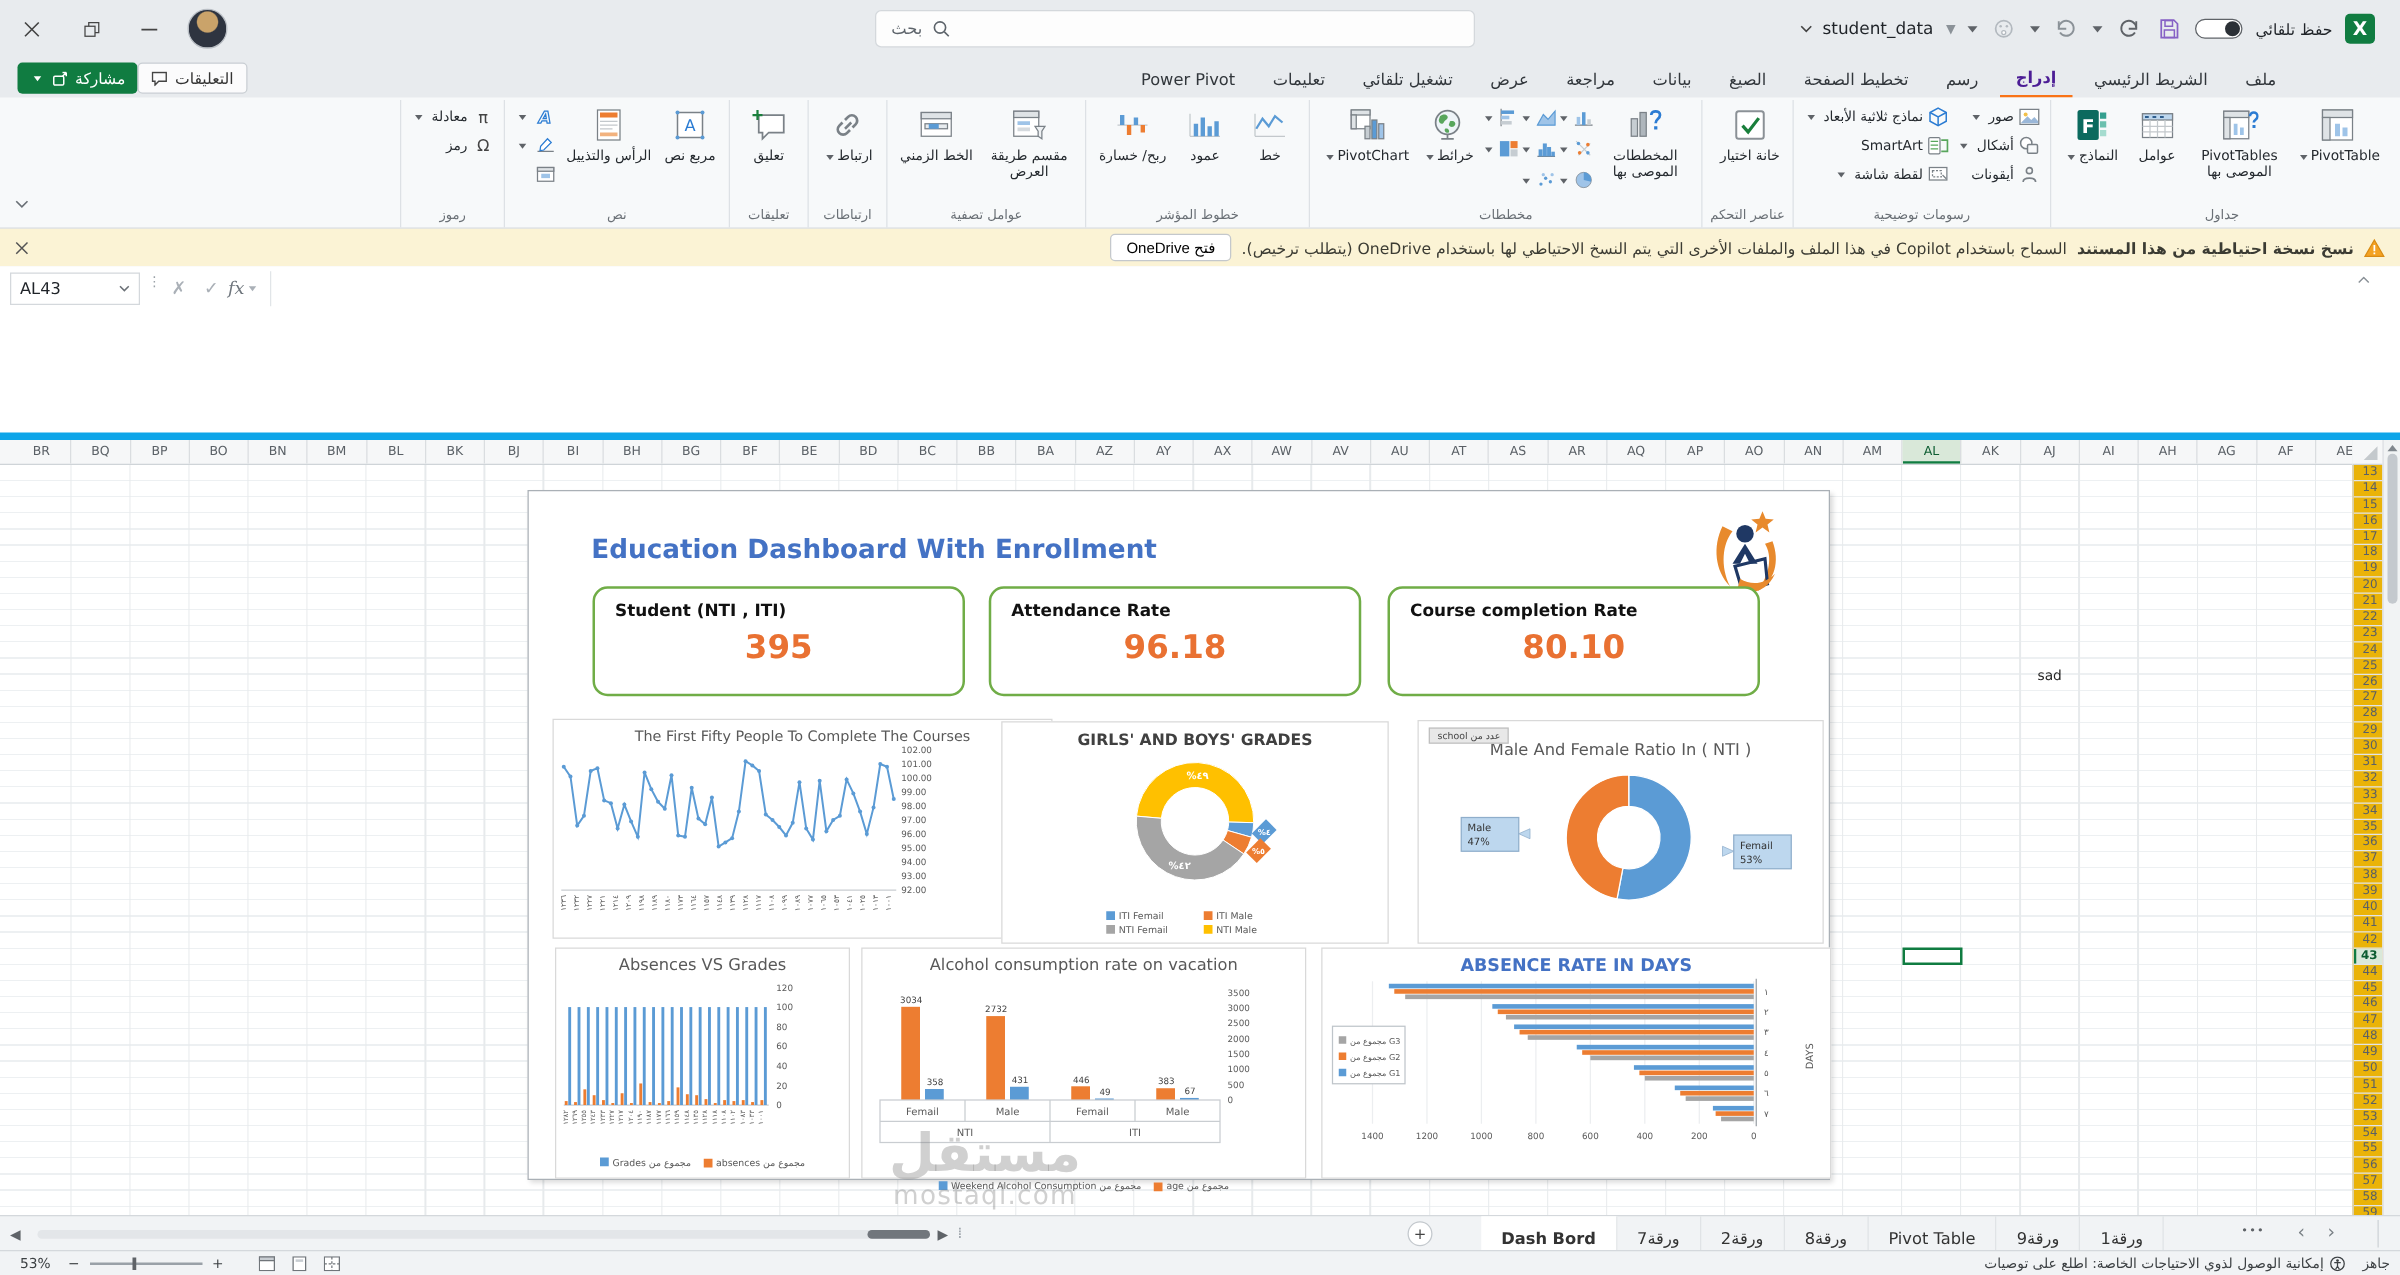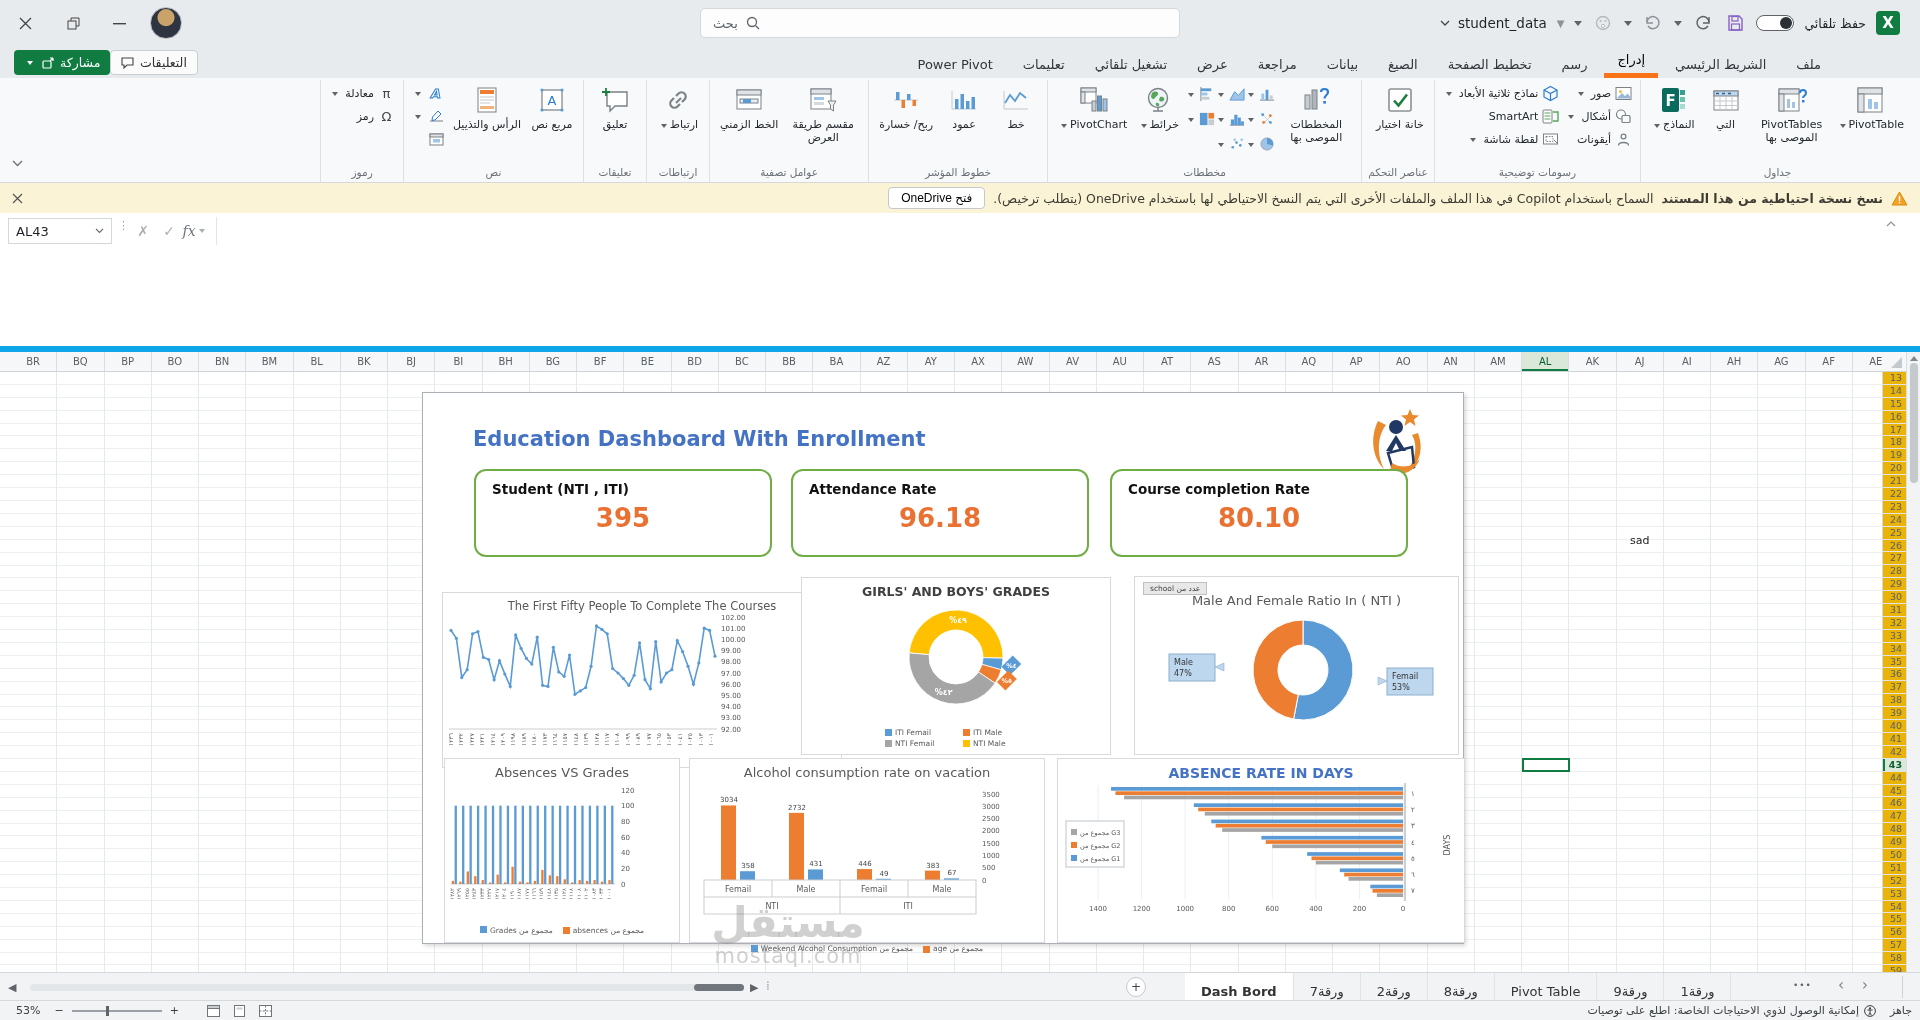--- a/index.html
+++ b/index.html
@@ -15,21 +15,21 @@
   #excel-logo{width:24px;height:24px;border-radius:4px;background:#107c41;color:#fff;font-weight:bold;display:flex;align-items:center;justify-content:center;font-size:15px}
   #autosave-toggle{width:38px;height:16px;border:1px solid #5f6368;border-radius:9px;position:relative;background:#fff}
   #autosave-toggle .knob{position:absolute;right:1px;top:1px;width:12px;height:12px;border-radius:50%;background:#2b3036}
   .qaicon{width:22px;height:22px;display:flex;align-items:center;justify-content:center}
   .mini-car{width:0;height:0;border-left:4px solid transparent;border-right:4px solid transparent;border-top:5px solid #5f6368}
   .car{width:0;height:0;border-left:3.5px solid transparent;border-right:3.5px solid transparent;border-top:4px solid #5f6368;display:inline-block;margin:0 3px}
   #filename{font-size:13.5px;color:#1f2328;display:flex;align-items:center;gap:8px;direction:ltr}
   
   #tabsrow{left:0;top:46px;width:1920px;height:32px;display:flex;direction:rtl;align-items:flex-end;padding-right:86px;gap:4px}
   .rtab{padding:6px 13px;font-size:13px;color:#31363b;white-space:nowrap;cursor:pointer}
-  .rtab.active{color:#000000;font-weight:normal;border-bottom:5px solid #f97316}
+  .rtab.active{color:#4c1d95;font-weight:bold;border-bottom:2px solid #f97316}
   #share-btn{position:absolute;left:14px;top:4px;height:25px;background:#107c41;color:#fff;border-radius:4px;display:flex;align-items:center;gap:6px;padding:0 10px;font-size:12.5px;direction:rtl;cursor:pointer}
   #comments-btn{position:absolute;left:110px;top:4px;height:25px;background:#fbfbfc;border:1px solid #c9ced3;border-radius:4px;display:flex;align-items:center;gap:6px;padding:0 10px;font-size:12.5px;direction:rtl;cursor:pointer}
   
   #ribbon{left:0;top:78px;width:1920px;height:105px;background:#f7f9fa;border-bottom:1px solid #d5d9dd;display:flex;direction:rtl;padding:2px 6px 0}
   .rgroup{display:flex;flex-direction:column;border-left:1px solid #dde1e5;padding:2px 6px 0;flex:none}
   .rcontent{display:flex;direction:rtl;align-items:flex-start;gap:2px;flex:1}
   .rglabel{font-size:10.5px;color:#6a7076;text-align:center;padding:2px 0 4px;white-space:nowrap}
   .rbig{display:flex;flex-direction:column;align-items:center;text-align:center;font-size:11px;color:#24292e;padding:3px 4px;gap:3px;min-width:50px;max-width:78px;line-height:1.2;cursor:pointer}
   .rbig .ric{width:30px;height:30px}
   .rsm{display:flex;direction:rtl;align-items:center;gap:4px;font-size:11px;color:#24292e;height:23px;padding:0 2px;cursor:pointer;white-space:nowrap}
@@ -75,21 +75,21 @@
   #dash-title{left:50px;top:34px;font-size:21px;font-weight:bold;color:#4472c4}
   #dash-logo{left:925px;top:10px}
   .kpi{top:76px;width:298px;height:88px;border:2px solid #70ad47;border-radius:12px;background:#fff;padding:10px 16px}
   .kpi .klabel{font-size:13.5px;font-weight:bold;color:#111}
   .kpi .kvalue{font-size:26px;font-weight:bold;color:#e97132;text-align:center;margin-top:6px}
   .panel{background:#fff;border:1px solid #d9d9d9}
   .ptitle{text-align:center;color:#595959;font-size:11.5px;padding-top:6px}
   .ptitle.big{font-size:13px}
   .ptitle.blue{color:#4472c4;font-weight:bold;font-size:14px}
   .ptitle.boldgray{font-weight:bold;color:#404040;font-size:12.5px}
-  #p-line{left:19px;top:199px;width:400px;height:176px}
+  #p-line{left:19px;top:182px;width:400px;height:176px}
   #p-donut1{left:378px;top:184px;width:310px;height:178px}
   #p-donut2{left:711px;top:183px;width:325px;height:179px}
   #p-absgr{left:21px;top:365px;width:236px;height:185px}
   #p-alc{left:266px;top:365px;width:356px;height:185px}
   #p-days{left:634px;top:365px;width:408px;height:185px}
   .plegend{display:flex;justify-content:center;gap:10px;font-size:7.5px;color:#595959;align-items:center}
   .lg-sq{width:7px;height:7px;display:inline-block;margin-right:3px;flex:none}
   #chip-school{position:absolute;left:8px;top:5px;background:#e8e8e8;border:1px solid #c0c0c0;font-size:7.5px;color:#444;padding:1px 6px;direction:rtl}
   #donut1-legend{position:absolute;left:0;right:0;bottom:6px;display:flex;flex-direction:column;gap:2px;align-items:center}
   #donut1-legend .row{display:flex;gap:14px}
@@ -257,21 +257,21 @@
         </div>
         <div class="rbig">
           <span class="ric">
             <svg viewBox="0 0 30 30">
               <rect x="3" y="6" width="24" height="19" fill="#fff" stroke="#7a8187"></rect>
               <rect x="3" y="6" width="24" height="5" fill="#bdd7ee" stroke="#7a8187"></rect>
               <path d="M3 16 H27 M3 20.5 H27 M9 11 V25 M15 11 V25 M21 11 V25" stroke="#c3c8cc" fill="none"></path>
               <path d="M5 8.5 l3 0 M11 8.5 l3 0 M17 8.5 l3 0" stroke="#2e5e8e" stroke-width="1.6"></path>
             </svg>
           </span>
-          <span>التي</span>
+          <span>عوامل</span>
         </div>
         <div class="rbig">
           <span class="ric">
             <svg viewBox="0 0 30 30">
               <rect x="4" y="3" width="17" height="24" rx="2" fill="#0b6a5e"></rect>
               <text x="12.5" y="21" font-size="15" fill="#fff" text-anchor="middle" font-weight="bold" font-family="inherit">F</text>
               <rect x="22" y="5" width="5" height="5" fill="#35a08f"></rect>
               <rect x="22" y="12" width="5" height="5" fill="#6cc0ae"></rect>
               <rect x="22" y="19" width="5" height="5" fill="#a5dccf"></rect>
             </svg>

